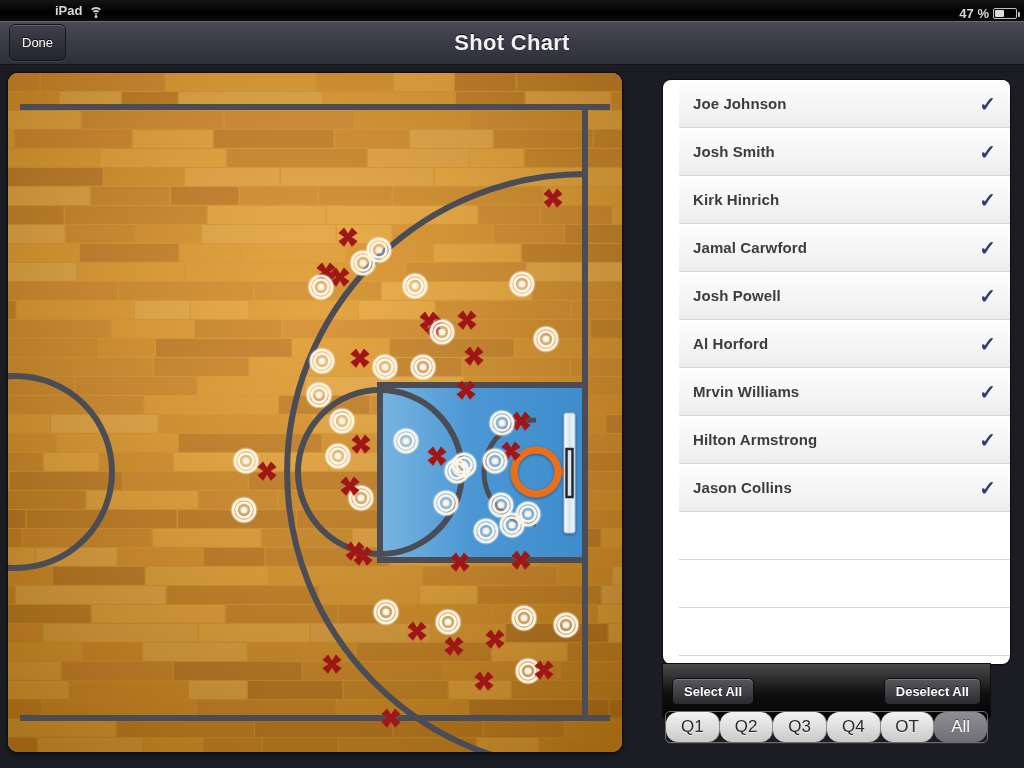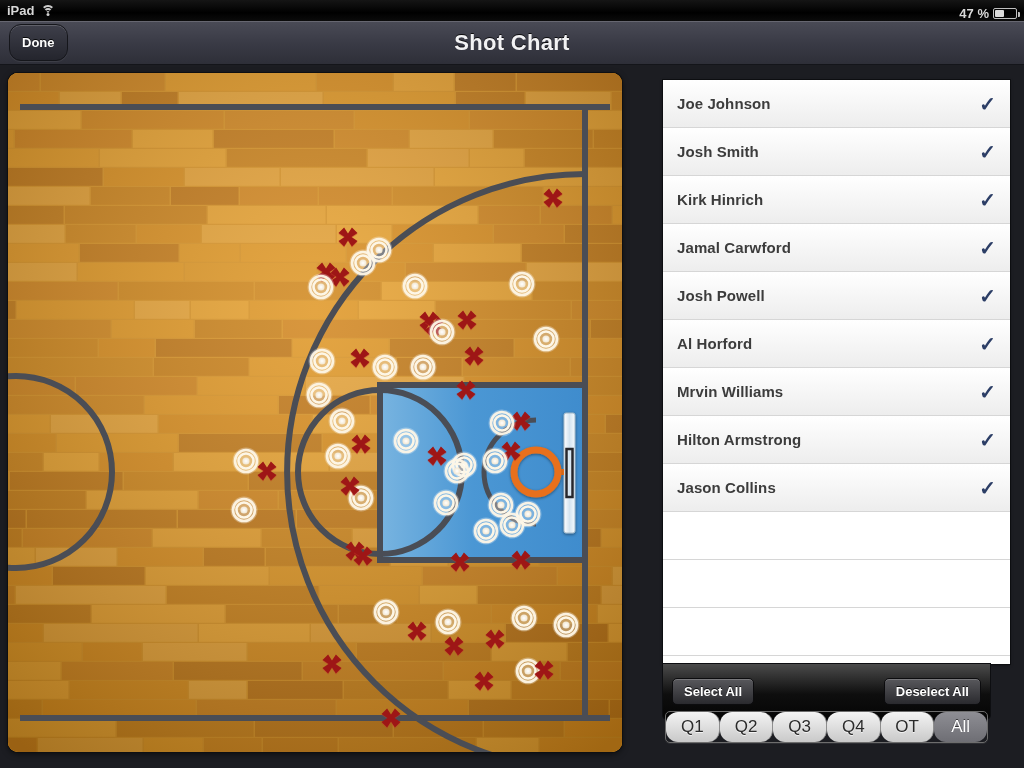--- a/index.html
+++ b/index.html
@@ -9,21 +9,21 @@
     font-family:"Liberation Sans", sans-serif;
     -webkit-font-smoothing:antialiased;
   }
 
   
   #status-bar{
     position:absolute; left:0; top:0; width:1024px; height:21px;
     background:linear-gradient(#151515,#000 60%,#0b0b0b);
     display:flex; align-items:center; color:#d8d8d8; font-size:13px; font-weight:bold;
   }
-  #sb-left{ display:flex; align-items:center; gap:6px; padding-left:7px; }
+  #sb-left{ display:flex; align-items:flex-end; gap:6px; padding-left:7px;margin-left:48px; }
   #sb-center{ position:absolute; left:0; right:0; text-align:center; font-size:13px; letter-spacing:.2px;}
   #sb-right{ margin-left:auto; display:flex; align-items:center; gap:4px; padding-right:7px;margin-top:6px; }
   .wifi{ display:inline-block; width:15px; height:11px; position:relative; }
   .wifi i{ position:absolute; left:50%; transform:translateX(-50%); border:2px solid #cfcfcf;
            border-bottom-color:transparent; border-left-color:transparent; border-right-color:transparent;
            border-radius:50%; }
   .wifi i:nth-child(1){ width:14px; height:14px; top:0; }
   .wifi i:nth-child(2){ width:9px;  height:9px;  top:3px; }
   .wifi i:nth-child(3){ width:4px;  height:4px;  top:6px; }
   .wifi b{ position:absolute; left:50%; bottom:0; transform:translateX(-50%);
@@ -42,22 +42,22 @@
     display:flex; align-items:center;
   }
   #nav-title{
     position:absolute; left:0; right:0; text-align:center;
     color:#f2f2f4; font-size:22px; font-weight:bold;
     text-shadow:0 -1px 0 rgba(0,0,0,.8);
     letter-spacing:.3px;
   }
   .navbtn{
     position:relative; z-index:2;
-    color:#fff; font-size:13px; font-weight:bold;
-    padding:10px 12px; border-radius:12px;
+    color:#fff; font-size:13px; font-weight:normal;
+    padding:10px 12px; border-radius:6px;
     background:linear-gradient(#3e3f4a,#24252d);
     border:1px solid #15161b;
     box-shadow:inset 0 1px 0 rgba(255,255,255,.18), 0 1px 0 rgba(255,255,255,.07);
     text-shadow:0 -1px 0 rgba(0,0,0,.85);
     cursor:pointer; white-space:nowrap;
   }
   #done-button{ margin-left:9px; }
   #send-button{ margin-left:auto; margin-right:10px; }
 
   
@@ -65,22 +65,23 @@
     position:absolute; left:8px; top:73px; width:614px; height:679px;
     border-radius:10px; overflow:hidden;
     background:#c8861f;
     box-shadow:0 0 0 1px #0e0f12, 0 2px 6px rgba(0,0,0,.6);
   }
   #court-svg{ display:block; width:614px; height:679px; }
 
   
   #player-panel{
     position:absolute; left:663px; top:80px; width:347px; height:584px;
-    background:#fff; border-radius:0; overflow:hidden;
+    background:#fff; border-radius:8px; overflow:hidden;
     box-shadow:0 0 0 1px #0d0e11, 0 1px 3px rgba(0,0,0,.5);
+    padding-left:16px;
   }
   .player-row{
     height:48px; display:flex; align-items:center; padding:0 14px;
     border-bottom:1px solid #d6d6d6;
     background:linear-gradient(#ffffff,#ededed);
     cursor:pointer;
   }
   .player-row.empty{ background:#fff; cursor:default; }
   .player-name{ color:#3c3c3c; font-size:15px; font-weight:bold; letter-spacing:.1px; }
   .check{ margin-left:auto; color:#2c3e66; font-size:20px; font-weight:bold; line-height:1; }

